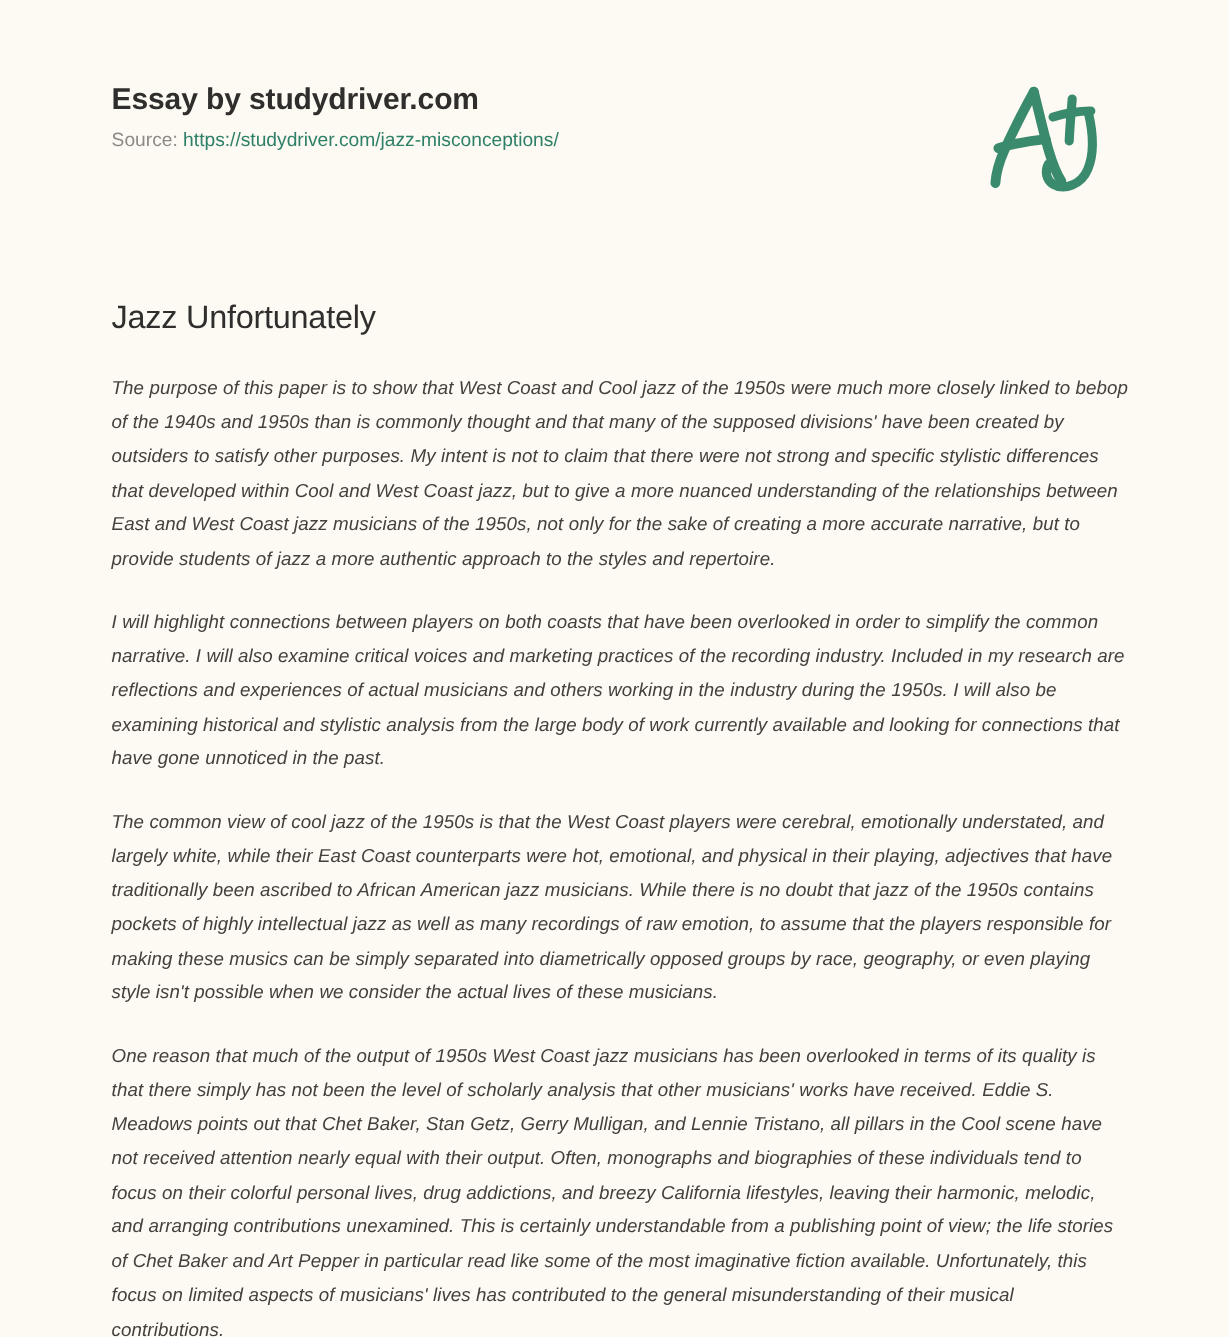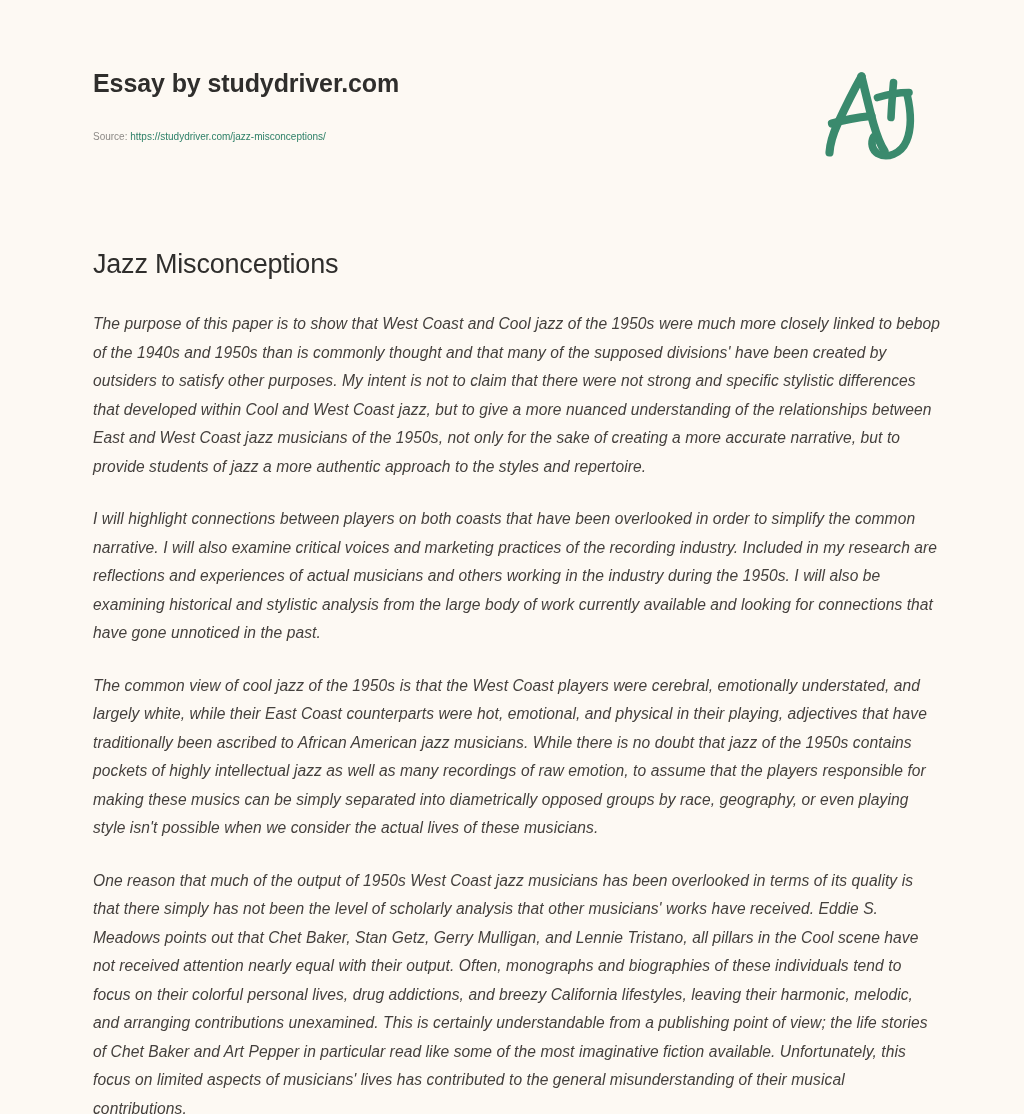--- a/index.html
+++ b/index.html
@@ -42,22 +42,22 @@
   .brand-title {
     font-size: 25px;
     font-weight: bold;
     color: #2f2e2c;
     letter-spacing: -0.1px;
     line-height: 1.2;
     margin: 0;
   }
 
   .source-line {
-    margin-top: 32px;
-    font-size: 10px;
+    margin-top: 10px;
+    font-size: 16px;
     line-height: 1.3;
     color: #8d8a86;
     white-space: nowrap;
   }
 
   .source-label {
     color: #8d8a86;
   }
 
   .source-url {
@@ -138,21 +138,21 @@
 
         <path d="M64.5 31.5 C74 28.5 86 26.5 96 26.5" stroke-width="7.6"></path>
 
         <path d="M94 28 C98 45 99 62 93.5 75 C88 88 74 93 64.5 87.5 C59 84 57.5 77 60.5 71" stroke-width="7.6"></path>
       </svg>
     </div>
 
   </div>
 
   <div class="article">
-    <h1 class="article-title">Jazz Misconceptions</h1>
+    <h1 class="article-title">Jazz Unfortunately</h1>
 
     <div class="article-body">
       <p>The purpose of this paper is to show that West Coast and Cool jazz of the 1950s were much more closely linked to bebop of the 1940s and 1950s than is commonly thought and that many of the supposed divisions' have been created by outsiders to satisfy other purposes. My intent is not to claim that there were not strong and specific stylistic differences that developed within Cool and West Coast jazz, but to give a more nuanced understanding of the relationships between East and West Coast jazz musicians of the 1950s, not only for the sake of creating a more accurate narrative, but to provide students of jazz a more authentic approach to the styles and repertoire.</p>
       <p>I will highlight connections between players on both coasts that have been overlooked in order to simplify the common narrative. I will also examine critical voices and marketing practices of the recording industry. Included in my research are reflections and experiences of actual musicians and others working in the industry during the 1950s. I will also be examining historical and stylistic analysis from the large body of work currently available and looking for connections that have gone unnoticed in the past.</p>
       <p>The common view of cool jazz of the 1950s is that the West Coast players were cerebral, emotionally understated, and largely white, while their East Coast counterparts were hot, emotional, and physical in their playing, adjectives that have traditionally been ascribed to African American jazz musicians. While there is no doubt that jazz of the 1950s contains pockets of highly intellectual jazz as well as many recordings of raw emotion, to assume that the players responsible for making these musics can be simply separated into diametrically opposed groups by race, geography, or even playing style isn't possible when we consider the actual lives of these musicians.</p>
       <p>One reason that much of the output of 1950s West Coast jazz musicians has been overlooked in terms of its quality is that there simply has not been the level of scholarly analysis that other musicians' works have received. Eddie S. Meadows points out that Chet Baker, Stan Getz, Gerry Mulligan, and Lennie Tristano, all pillars in the Cool scene have not received attention nearly equal with their output. Often, monographs and biographies of these individuals tend to focus on their colorful personal lives, drug addictions, and breezy California lifestyles, leaving their harmonic, melodic, and arranging contributions unexamined. This is certainly understandable from a publishing point of view; the life stories of Chet Baker and Art Pepper in particular read like some of the most imaginative fiction available. Unfortunately, this focus on limited aspects of musicians' lives has contributed to the general misunderstanding of their musical contributions.</p>
 
     </div>
   </div>
 

